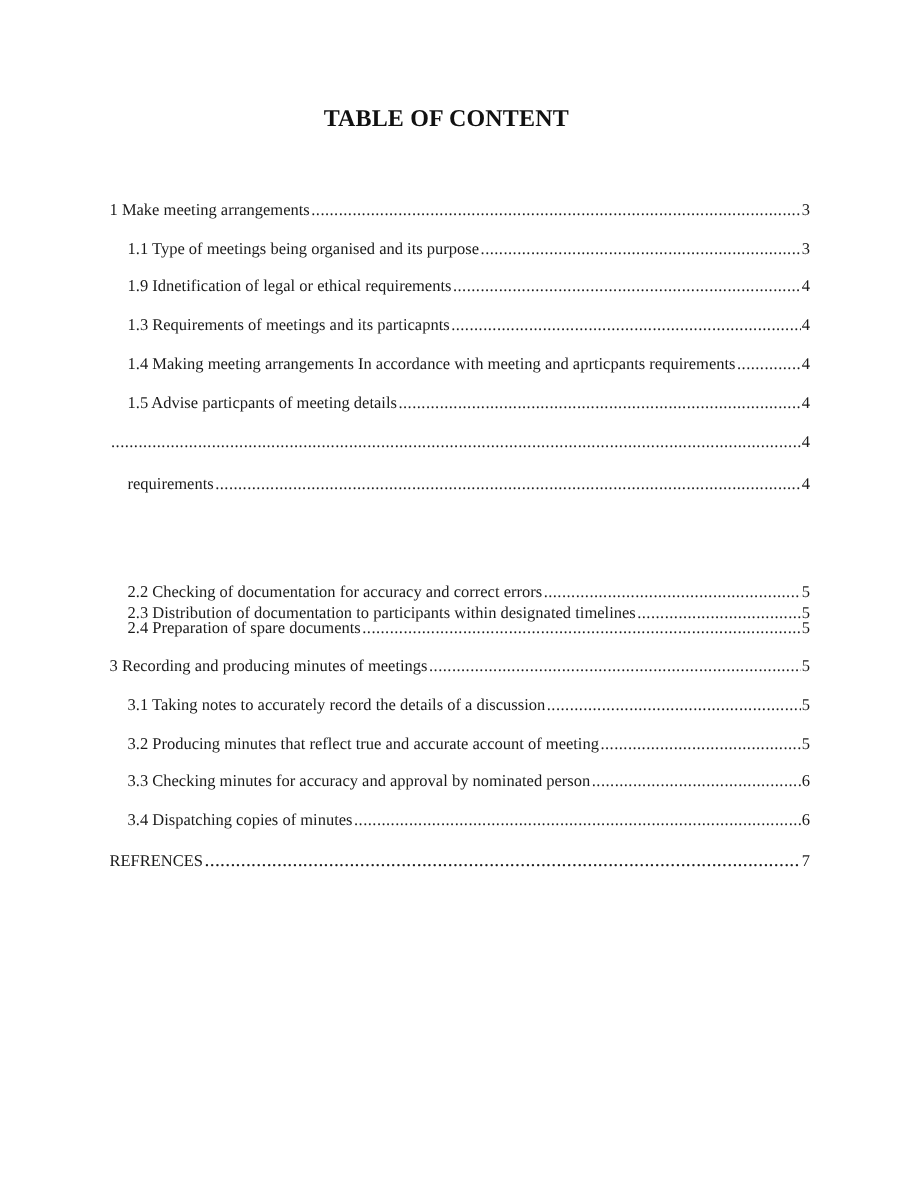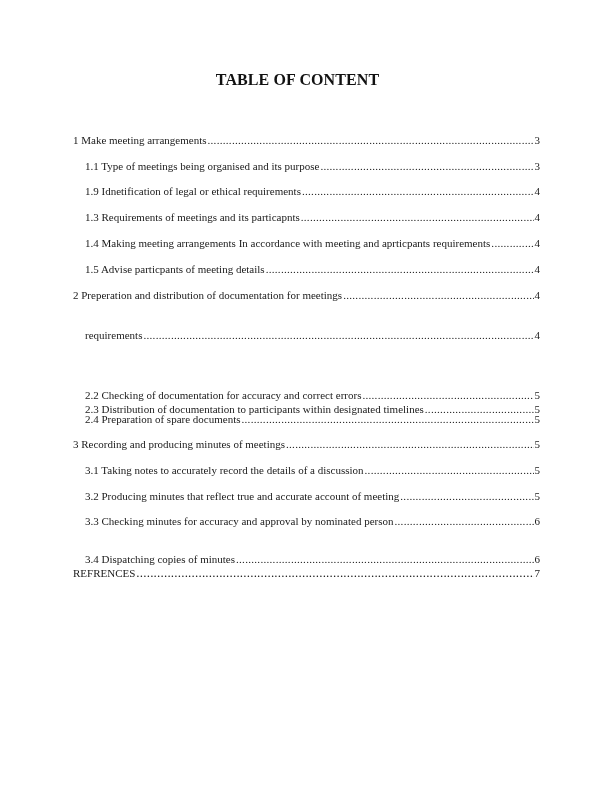--- a/index.html
+++ b/index.html
@@ -114,26 +114,25 @@
     <span class="page-num">4</span>
   </div>
 
   <div class="toc-entry lvl2" style="top:262px;">
     <span class="label">1.5 Advise particpants of meeting details</span>
     <span class="leader"></span>
     <span class="page-num">4</span>
   </div>
 
   <div class="toc-entry lvl1" style="top:288px;">
-    <span class="label">2 Preperation and distribution of documentation for meetings</span>
     <span class="leader"></span>
     <span class="page-num">4</span>
   </div>
 
-  <div class="toc-entry lvl2" style="top:328px;text-align:center;">
+  <div class="toc-entry lvl2" style="top:316px;text-align:center;">
     <span class="label">requirements</span>
     <span class="leader"></span>
     <span class="page-num">4</span>
   </div>
 
   <div class="toc-entry lvl2" style="top:360px;margin-top:28px;">
     <span class="label">2.2 Checking of documentation for accuracy and correct errors</span>
     <span class="leader"></span>
     <span class="page-num">5</span>
   </div>
@@ -167,21 +166,21 @@
     <span class="leader"></span>
     <span class="page-num">5</span>
   </div>
 
   <div class="toc-entry lvl2" style="top:514px;">
     <span class="label">3.3 Checking minutes for accuracy and approval by nominated person</span>
     <span class="leader"></span>
     <span class="page-num">6</span>
   </div>
 
-  <div class="toc-entry lvl2" style="top:552px;justify-content:space-between;">
+  <div class="toc-entry lvl2" style="top:540px;justify-content:space-between;">
     <span class="label">3.4 Dispatching copies of minutes</span>
     <span class="leader"></span>
     <span class="page-num">6</span>
   </div>
 
   <div class="toc-entry lvl1 refs" style="top:566px;">
     <span class="label">REFRENCES</span>
     <span class="leader"></span>
     <span class="page-num">7</span>
   </div>

